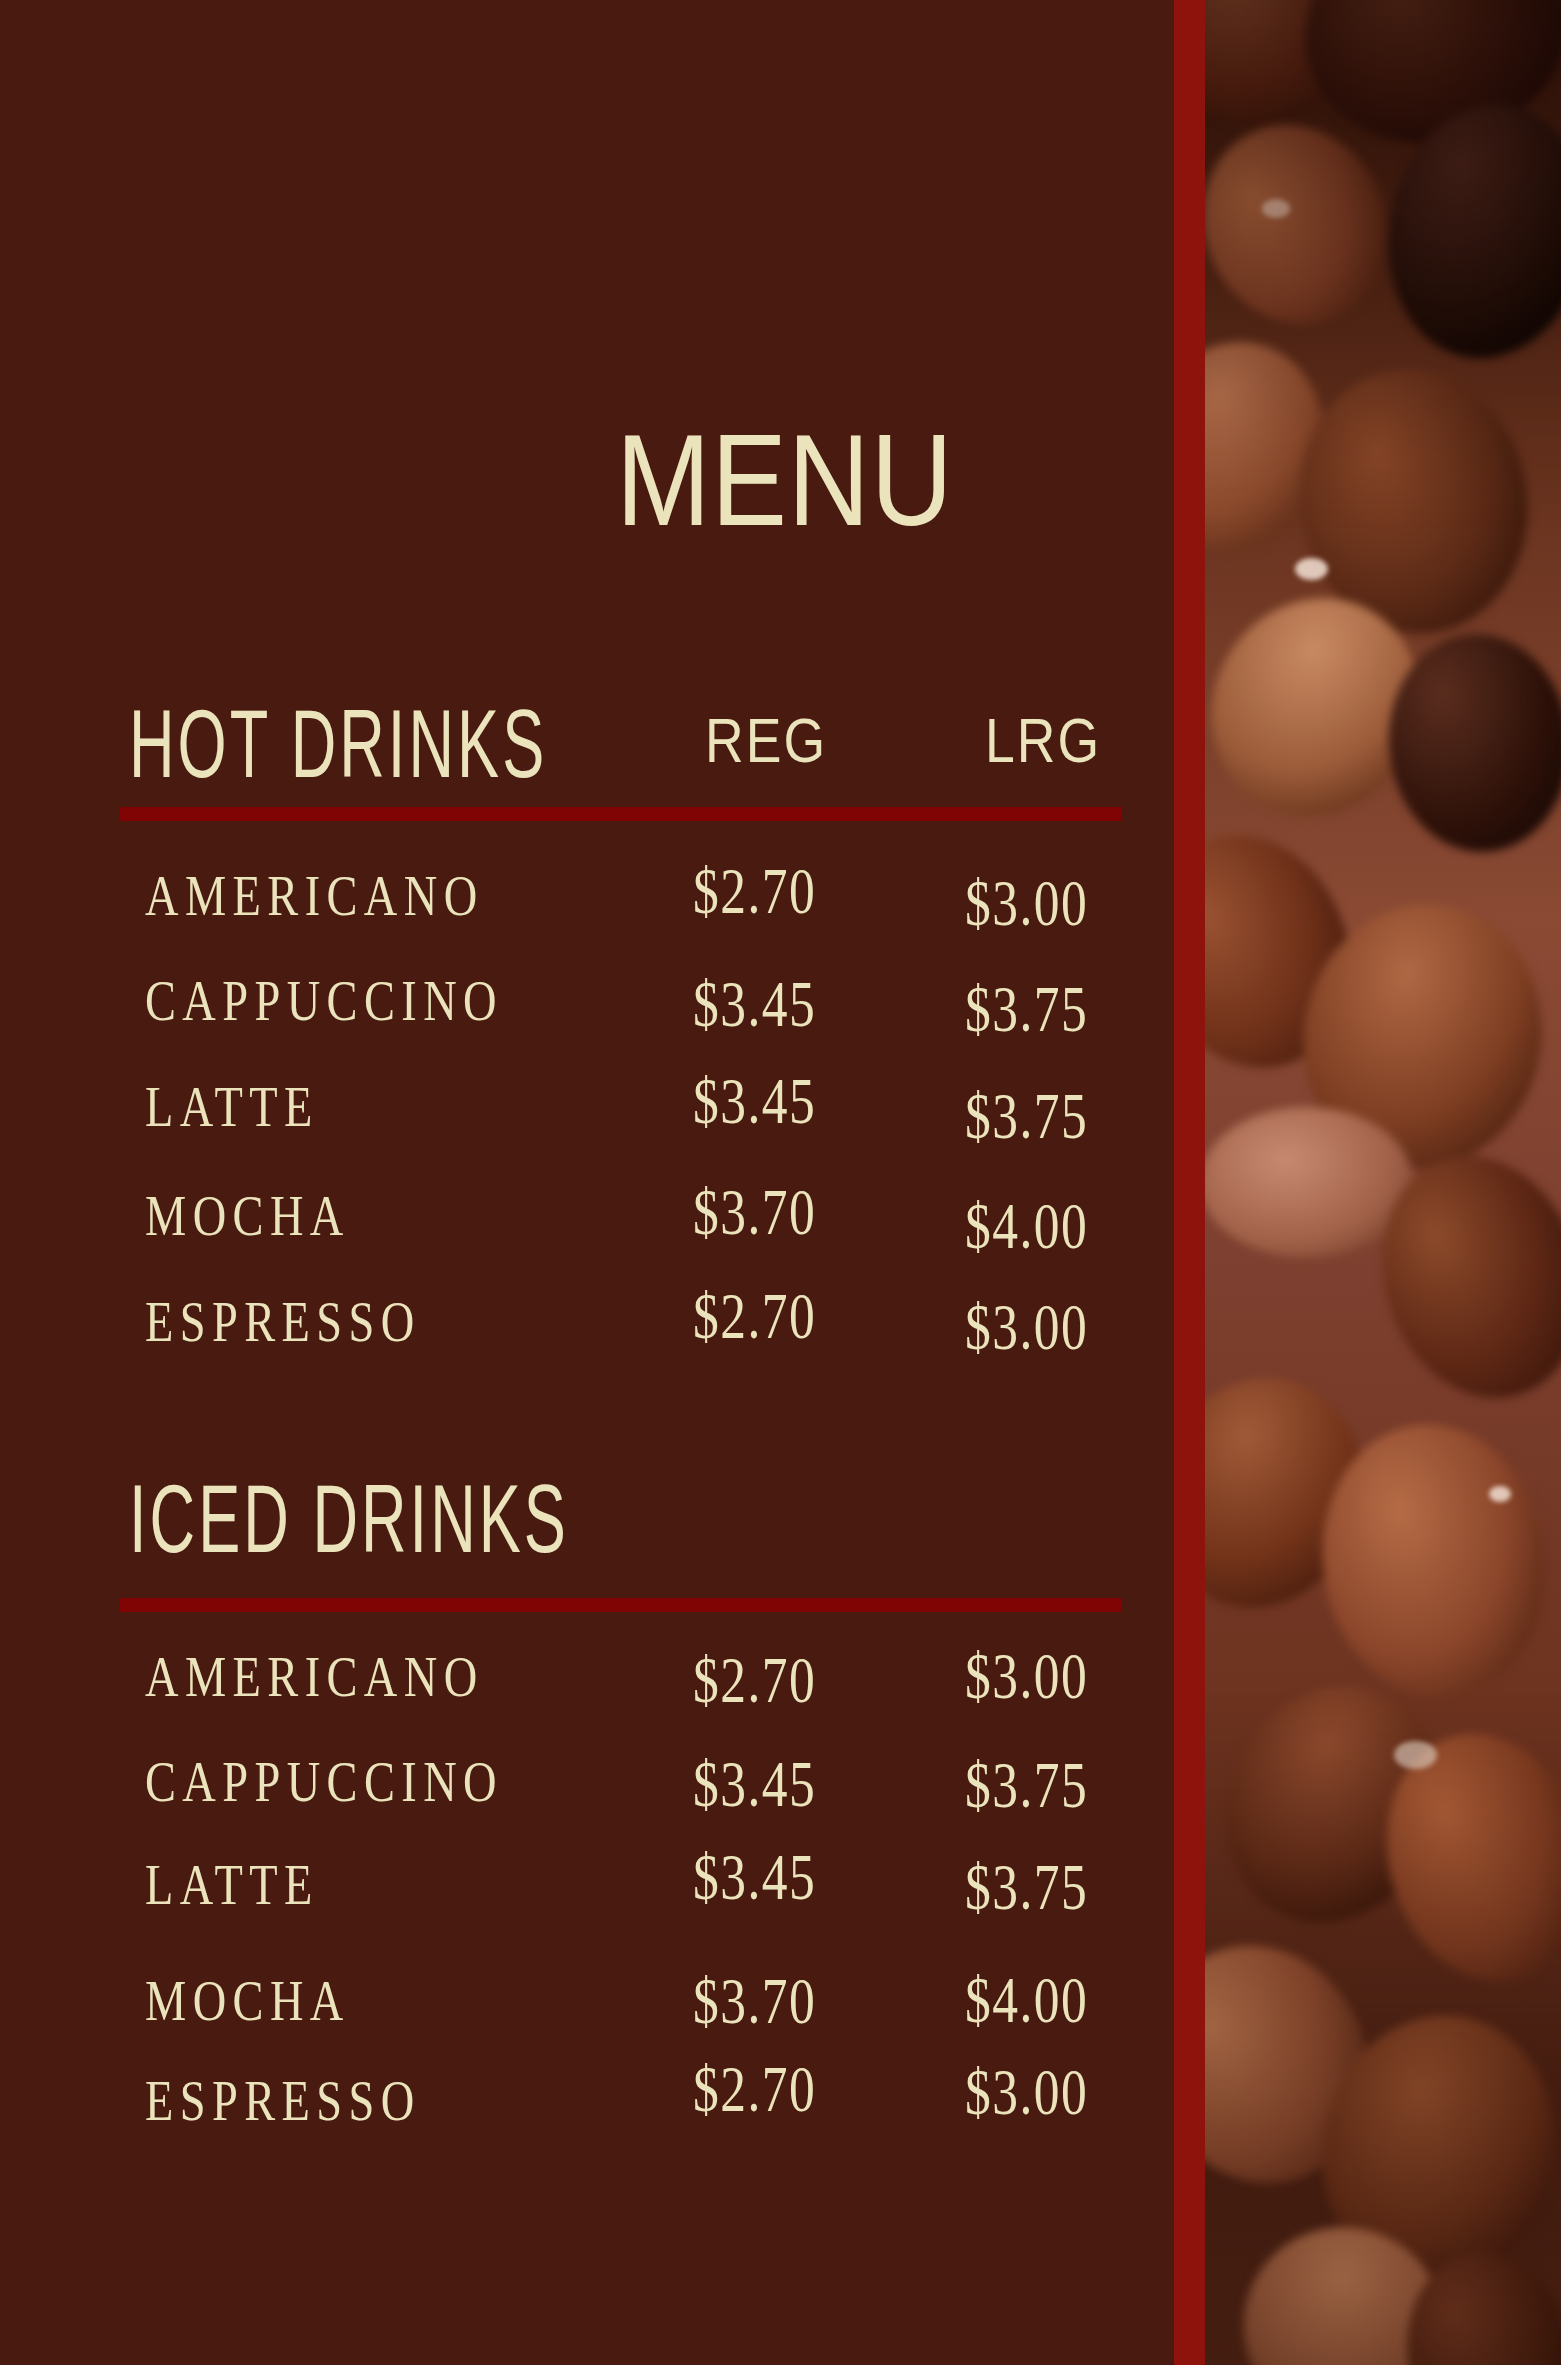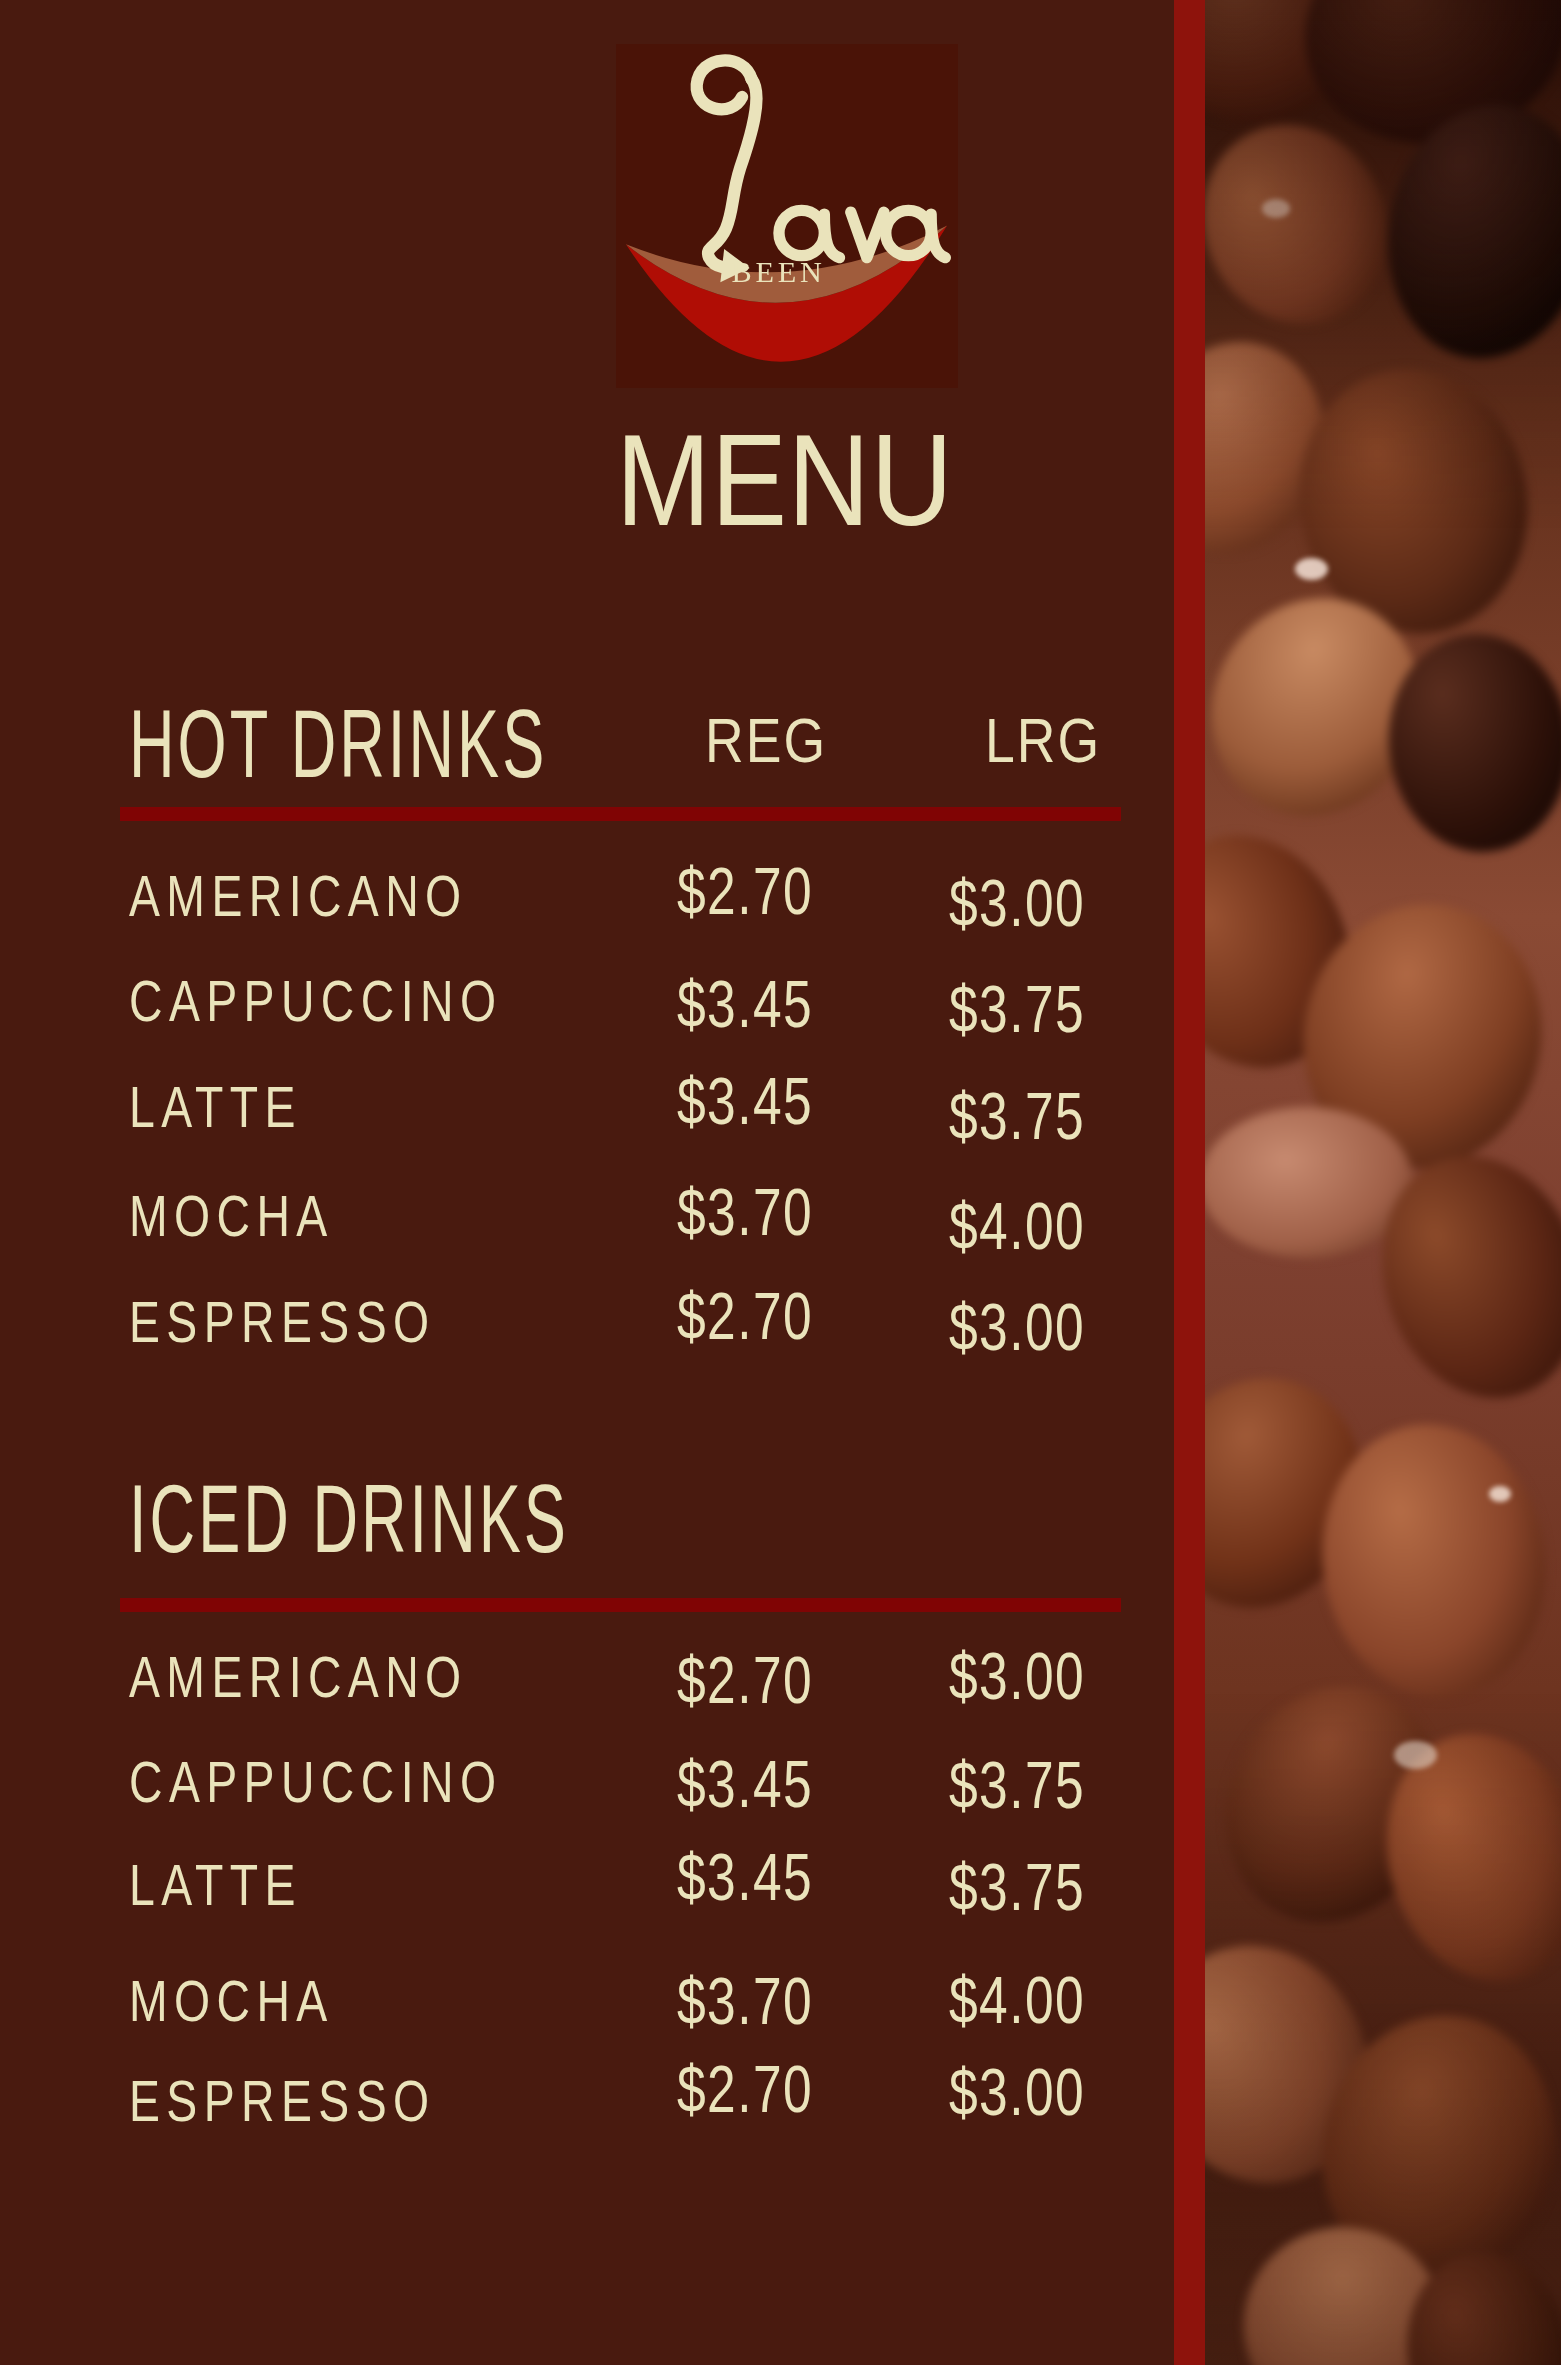--- a/index.html
+++ b/index.html
@@ -36,21 +36,21 @@
   }
   .col-head{
     position:absolute;top:14px;font-size:63px;line-height:1;letter-spacing:2.4px;
     transform:scaleX(.85);transform-origin:0 0;white-space:nowrap;
   }
   .col-reg{left:705px;}
   .col-lrg{left:985px;}
   .rule{position:absolute;left:120px;width:1001px;height:13.7px;background:var(--rule);}
   .s1 .rule{top:112px;}
   .s2 .rule{top:128px;}
-  .row{position:absolute;left:0;width:1013px;height:85px;}
+  .row{position:absolute;left:16px;width:1013px;height:85px;font-family:Liberation Serif, serif;}
   .item-name{
     position:absolute;left:129px;top:0;
     font-size:58px;line-height:1;letter-spacing:8px;
     transform:scaleX(.8);transform-origin:0 0;white-space:nowrap;
   }
   .price{
     position:absolute;top:0;font-size:66px;line-height:1;letter-spacing:1.9px;
     transform:scaleX(.78);transform-origin:0 0;white-space:nowrap;
   }
   .price.reg{left:677px;}
@@ -67,42 +67,20 @@
   .photo-shade{
     position:absolute;inset:0;
     background:linear-gradient(180deg,rgba(20,5,2,.35) 0%,rgba(0,0,0,0) 22%,rgba(0,0,0,0) 70%,rgba(25,8,3,.30) 100%);
   }
 </style>
 </head>
 <body>
 
 <div class="canvas">
 
-  <div class="logo">
-    <svg viewBox="0 0 722 728">
-
-      <path d="M20 424 Q361 940 700 384 Q361 690 20 424 Z" fill="#b00d05"></path>
-      <path d="M20 424 Q361 690 700 384 Q361 560 20 424 Z" fill="#a05c3c"></path>
-
-      <g fill="none" stroke="#eae3bb" stroke-width="26" stroke-linecap="round" stroke-linejoin="round">
-        <path d="M286 74 C270 18 176 22 170 86 C166 140 244 158 266 112"></path>
-        <path d="M286 74 C312 108 284 198 262 262 C244 318 248 352 232 390 C214 432 186 428 196 452 C202 464 214 470 224 472"></path>
-      </g>
-      <polygon points="228,434 282,474 220,504" fill="#eae3bb"></polygon>
-
-      <g fill="none" stroke="#eae3bb" stroke-width="24" stroke-linecap="round" stroke-linejoin="round">
-        <circle cx="392" cy="400" r="48"></circle>
-        <path d="M440 360 C440 420 448 444 472 452"></path>
-        <path d="M496 356 L530 452 L566 356"></path>
-        <circle cx="618" cy="400" r="48"></circle>
-        <path d="M666 360 C666 420 674 444 696 452"></path>
-      </g>
-      <text x="343" y="504" text-anchor="middle" font-family="Liberation Serif, serif" font-size="64" letter-spacing="8" fill="#eae3bb">BEEN</text>
-    </svg>
-  </div>
 
   <div class="menu-title">MENU</div>
 
   <div class="section s1">
     <div class="section-title">HOT DRINKS</div>
     <div class="col-head col-reg">REG</div>
     <div class="col-head col-lrg">LRG</div>
     <div class="rule"></div>
 
     <div class="row" style="top:172px">

